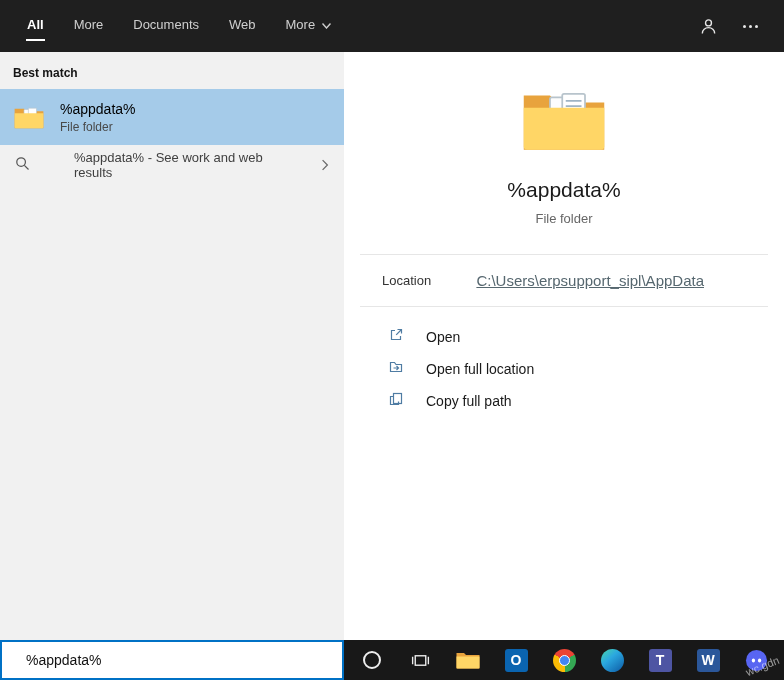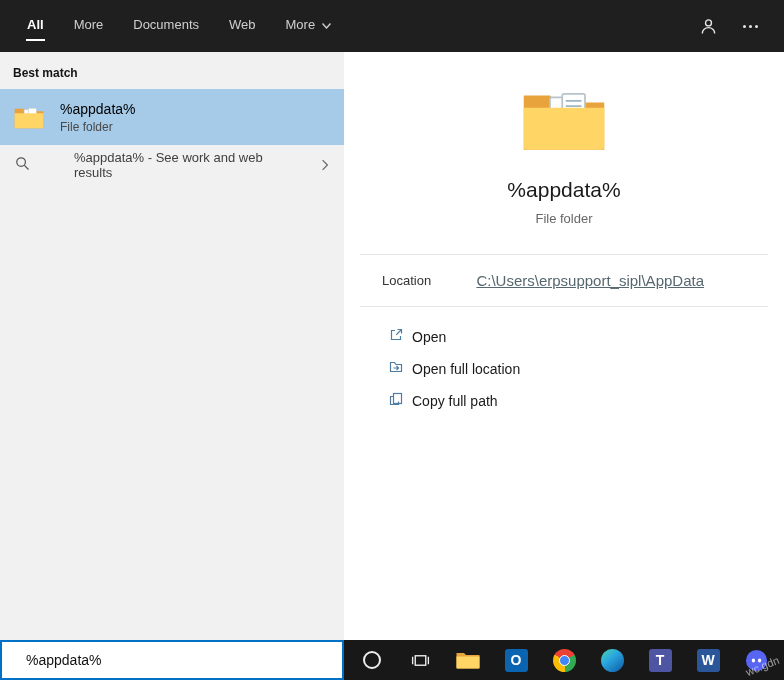--- a/index.html
+++ b/index.html
@@ -35,21 +35,21 @@
   .preview { position:absolute; top:52px; left:344px; right:0; bottom:40px; background:#fff; }
   .pv-folder { width:84px; margin:34px auto 0; }
   .pv-title { font-size:21px; font-weight:400; color:#1a1a1a; text-align:center; margin-top:24px; }
   .pv-sub { font-size:13px; color:#666; text-align:center; margin-top:9px; }
   .pv-div { border:none; border-top:1px solid #e6e6e6; margin:28px 16px 0; }
   .loc-row { display:flex; align-items:center; padding:17px 80px 17px 38px; }
   .loc-label { font-size:13px; color:#333; }
   .loc-link { margin-left:auto; font-size:15px; color:#56676f; text-decoration:underline; cursor:pointer; }
   .actions { margin-top:14px; }
   .action-row { display:flex; align-items:center; height:32px; padding-left:44px; cursor:pointer; }
-  .action-row .alabel { margin-left:8px; font-size:14px; color:#1a1a1a; }
+  .action-row .alabel { margin-left:22px; font-size:14px; color:#1a1a1a; }
 
   
   .searchbox-wrap { position:absolute; left:0; bottom:0; width:344px; height:40px; background:#fff;
                     border:2px solid #0071c5; display:flex; align-items:center; z-index:3; }
   .searchbox-wrap input { border:none; outline:none; width:100%; height:100%; padding-left:24px;
                           font-size:14px; color:#111; background:transparent; font-family:inherit; }
 
   
   .taskbar { position:absolute; left:344px; right:0; bottom:0; height:40px; background:#181818;
              display:flex; align-items:center; justify-content:space-evenly; z-index:2; }

